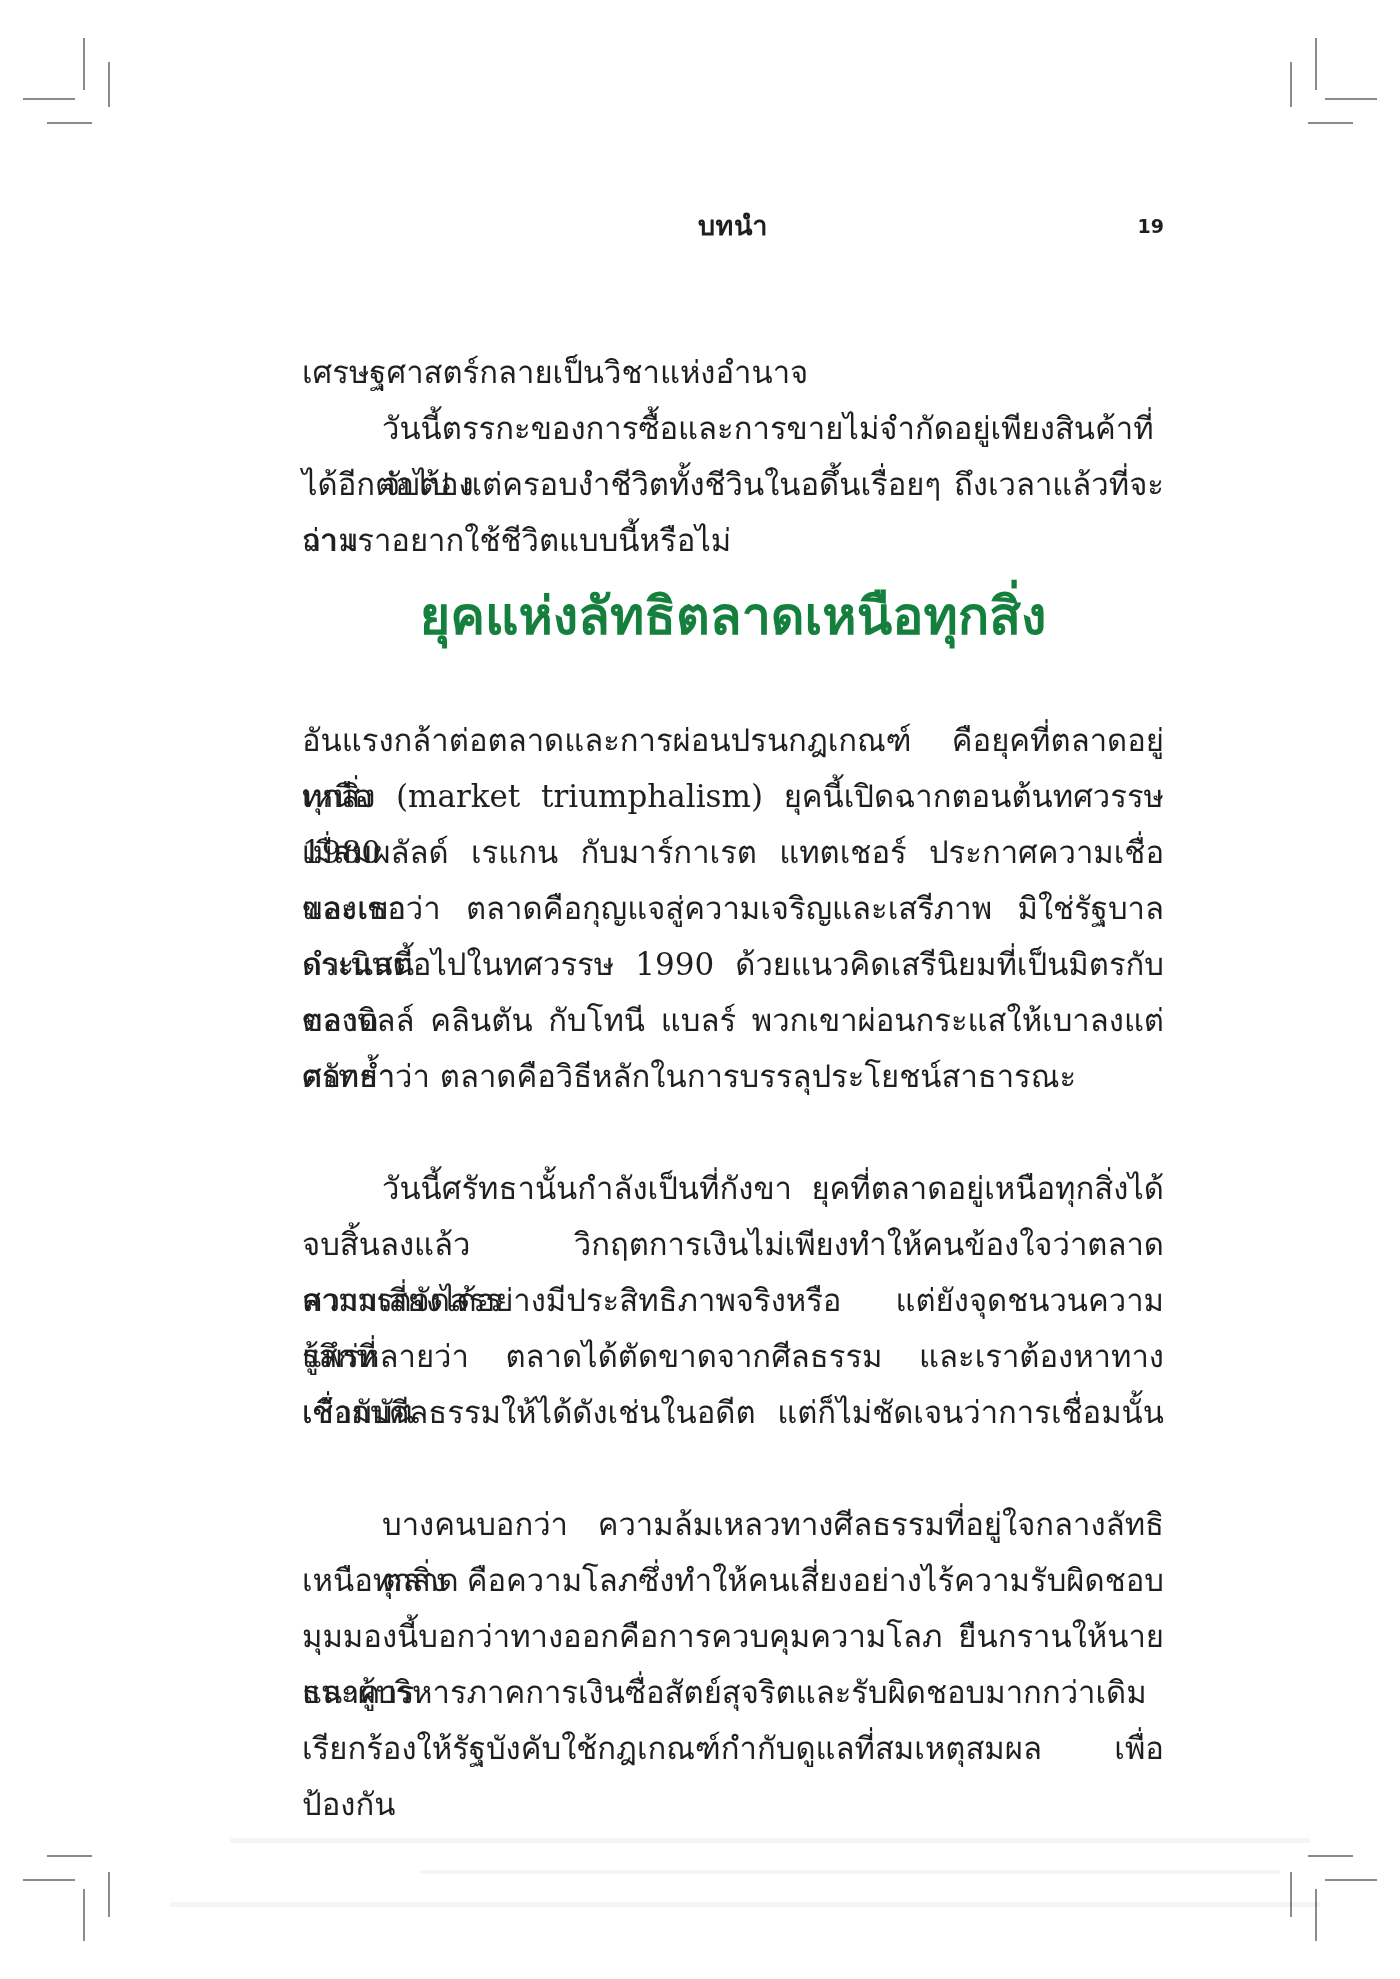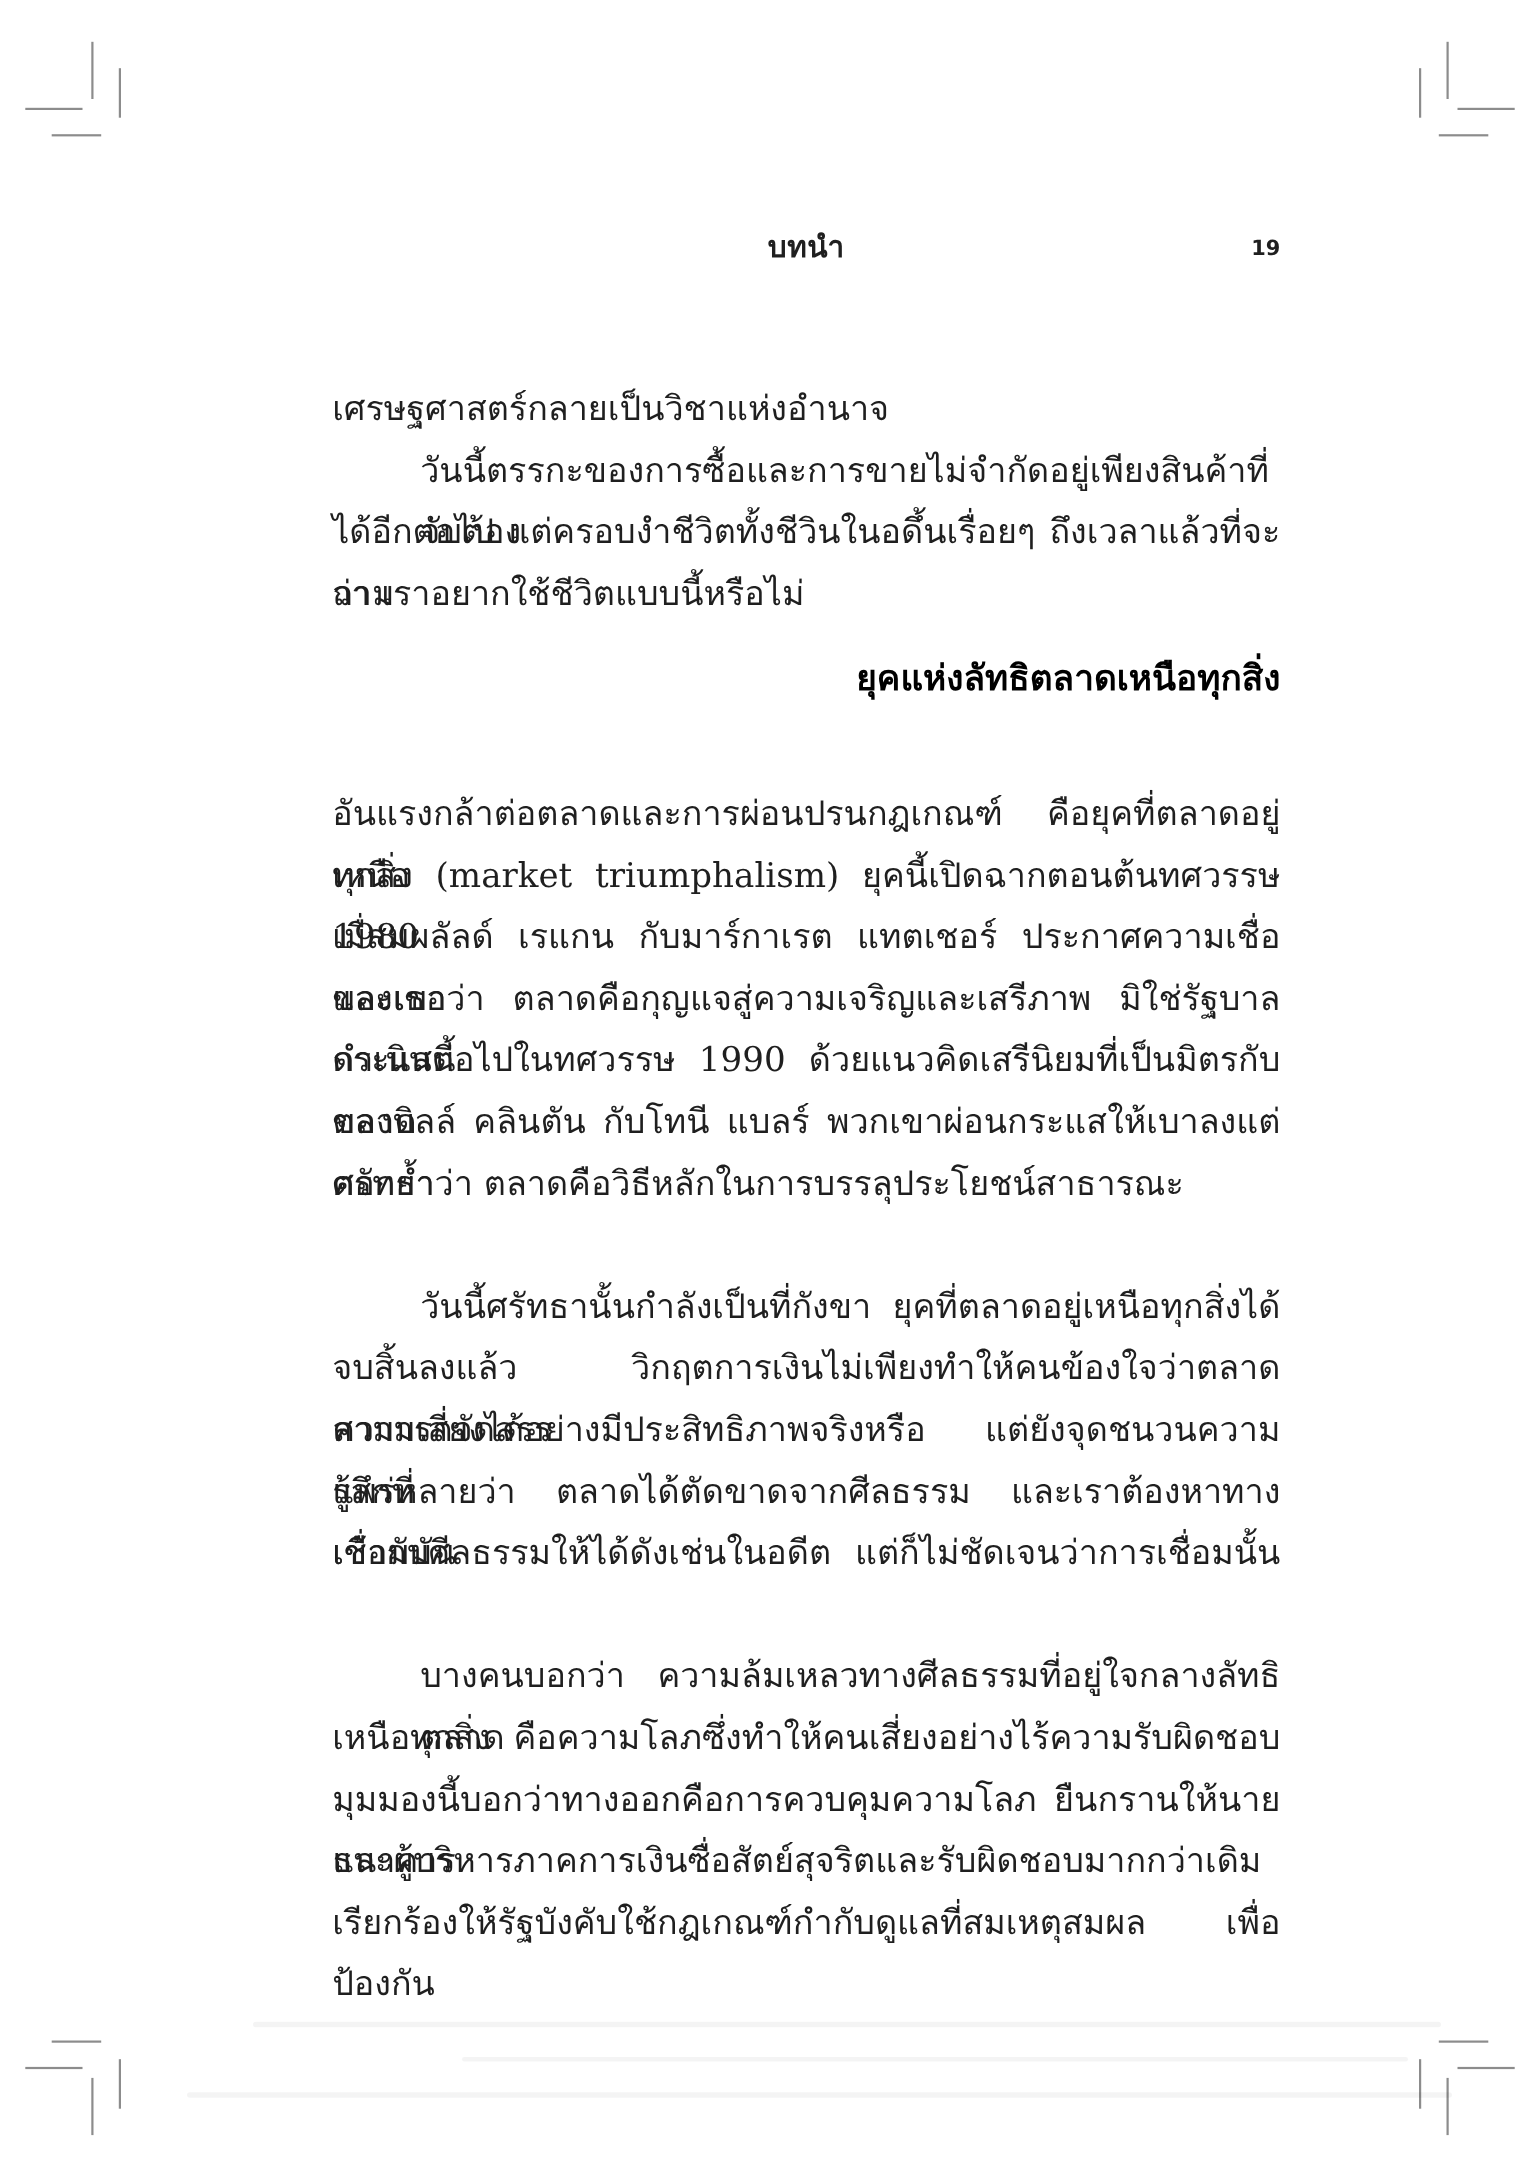--- a/index.html
+++ b/index.html
@@ -62,25 +62,25 @@
   }
 
   
   .section-heading {
     position: absolute;
     left: 302px;
     top: 584px;
     width: 862px;
     height: 64px;
     line-height: 64px;
-    text-align: right;
+    text-align: center;
     font-family: "DejaVu Sans", sans-serif;
     font-weight: bold;
-    font-size: 32px;
-    color: #000000;
+    font-size: 52px;
+    color: #15803d;
   }
 
   
   .para {
     position: absolute;
     left: 302px;
     width: 862px;
   }
   .line {
     height: 56px;

